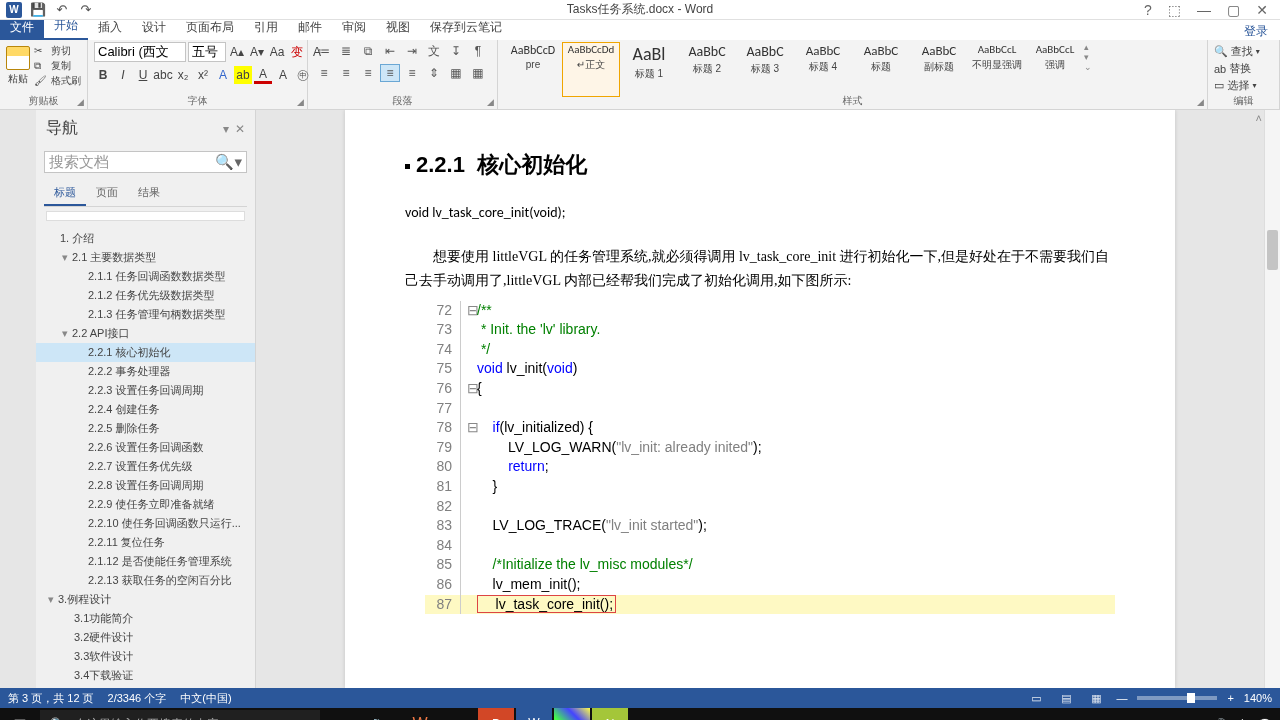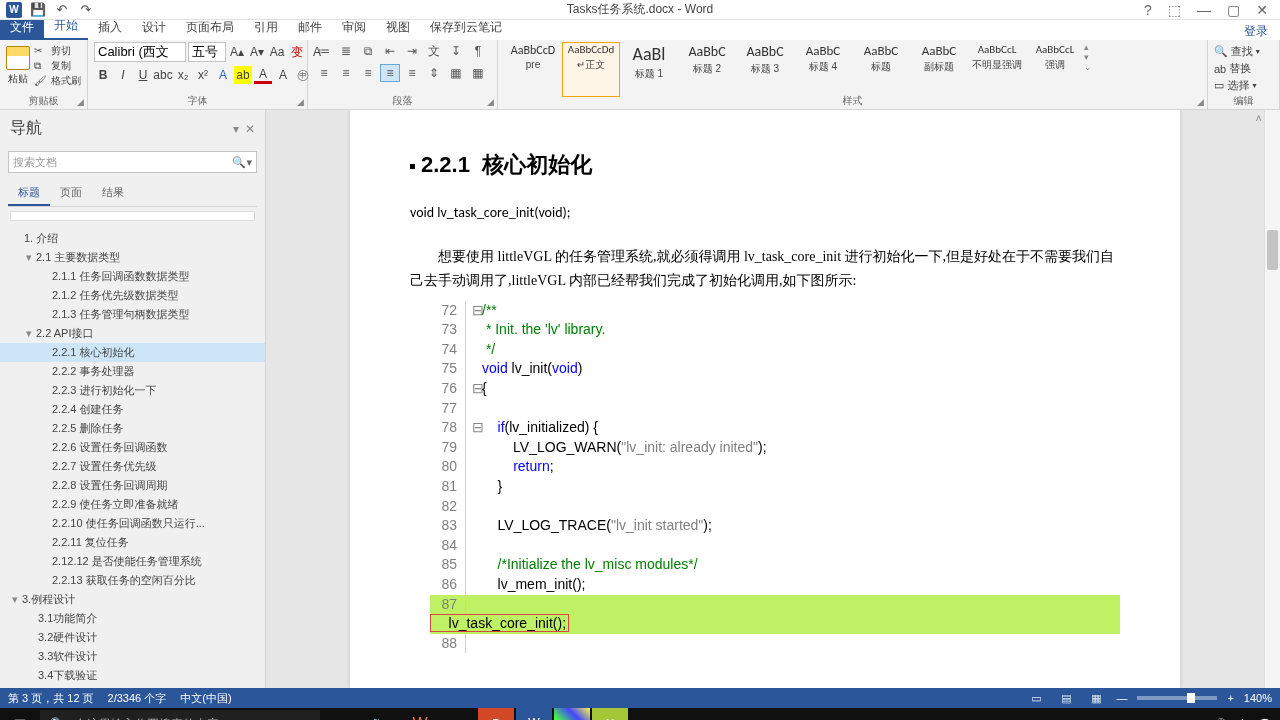--- a/index.html
+++ b/index.html
@@ -50,24 +50,24 @@
 .style-preview { font-family: Calibri; color: #333; margin-bottom: 2px; }
 .styles-scroll { width: 14px; display: flex; flex-direction: column; justify-content: space-around; font-size: 9px; color: #888; }
 
 .edit-col { display: flex; flex-direction: column; gap: 2px; font-size: 11px; color: #444; padding-top: 2px; }
 .edit-item { display: flex; align-items: center; gap: 3px; }
 
 
 .main { display: flex; height: 578px; background: #e6e6e6; }
 
 
-.navpane { width: 266px; background: #f0f0f0; border-right: 1px solid #d4d4d4; display: flex; flex-direction: column; }
+.navpane { width: 220px; background: #f0f0f0; border-right: 1px solid #d4d4d4; display: flex; flex-direction: column; margin-left: 36px; }
 .nav-header { display: flex; align-items: center; padding: 8px 10px; font-size: 16px; color: #444; }
 .nav-header-ctrl { margin-left: auto; display: flex; gap: 6px; font-size: 12px; color: #888; }
-.nav-search { margin: 4px 8px; height: 22px; border: 1px solid #c4c4c4; background: #fff; display: flex; align-items: center; padding: 0 4px; font-size: 11px; color: #999; }
+.nav-search { margin: 4px 8px; height: 22px; border: 1px solid #c4c4c4; background: #fff; display: flex; align-items: center; padding: 0 4px; font-size: 15px; color: #999; }
 .nav-search-ico { margin-left: auto; color: #666; }
 .nav-tabs { display: flex; border-bottom: 1px solid #d4d4d4; margin: 4px 8px 0; }
 .nav-tab { padding: 4px 10px; font-size: 11px; color: #666; }
 .nav-tab.active { color: #2b579a; border-bottom: 2px solid #2b579a; }
 .nav-tree { flex: 1; overflow-y: auto; padding: 4px 0; font-size: 11px; }
 .nav-item { padding: 2px 0 2px 24px; color: #444; white-space: nowrap; overflow: hidden; text-overflow: ellipsis; cursor: pointer; }
 .nav-item.l1 { padding-left: 24px; }
 .nav-item.l2 { padding-left: 38px; }
 .nav-item.l3 { padding-left: 52px; }
 .nav-item.sel { background: #cde6f7; }
@@ -83,21 +83,21 @@
 .func-sig { font-size: 14px; font-family: Calibri; margin-bottom: 16px; }
 .indent { text-indent: 2em; }
 .code-block { font-family: Consolas, monospace; font-size: 14px; line-height: 1.4; margin-left: 20px; margin-top: 8px; }
 .code-line { display: flex; }
 .lineno { width: 36px; text-align: right; color: #808080; padding-right: 8px; border-right: 1px solid #ccc; margin-right: 6px; user-select: none; }
 .code { white-space: pre; }
 .gutter-fold { color: #888; padding-right: 4px; width: 10px; display: inline-block; }
 .kw { color: #0000ff; }
 .cm { color: #008000; }
 .str { color: #808080; }
-.hl-line { background: #bef264; flex-direction: column; }
+.hl-line { background: #fef9c3; }
 .hl-box { border: 1px solid #d44; padding: 0 2px; }
 
 .vscroll { width: 16px; background: #f5f5f5; border-left: 1px solid #ddd; position: relative; }
 .vscroll-thumb { position: absolute; top: 120px; left: 2px; right: 2px; height: 40px; background: #c4c4c4; border-radius: 2px; }
 .collapse-ribbon { position: absolute; right: 2px; top: 2px; font-size: 11px; color: #888; }
 
 
 .statusbar { height: 20px; background: #2b579a; color: #fff; display: flex; align-items: center; font-size: 11px; padding: 0 8px; }
 .status-item { margin-right: 14px; }
 .status-right { margin-left: auto; display: flex; align-items: center; gap: 10px; }
@@ -328,30 +328,30 @@
     <div class="nav-blank"></div>
     <div class="nav-tree" id="nav-tree">
         <div class="nav-item l1">1. 介绍</div>
         <div class="nav-item l2"><span class="nav-expand">▾</span>2.1 主要数据类型</div>
         <div class="nav-item l3">2.1.1 任务回调函数数据类型</div>
         <div class="nav-item l3">2.1.2 任务优先级数据类型</div>
         <div class="nav-item l3">2.1.3 任务管理句柄数据类型</div>
         <div class="nav-item l2"><span class="nav-expand">▾</span>2.2 API接口</div>
         <div class="nav-item l3 sel">2.2.1 核心初始化</div>
         <div class="nav-item l3">2.2.2 事务处理器</div>
-        <div class="nav-item l3">2.2.3 进行初始化一下</div>
+        <div class="nav-item l3">2.2.3 设置任务回调周期</div>
         <div class="nav-item l3">2.2.4 创建任务</div>
         <div class="nav-item l3">2.2.5 删除任务</div>
         <div class="nav-item l3">2.2.6 设置任务回调函数</div>
         <div class="nav-item l3">2.2.7 设置任务优先级</div>
         <div class="nav-item l3">2.2.8 设置任务回调周期</div>
         <div class="nav-item l3">2.2.9 使任务立即准备就绪</div>
         <div class="nav-item l3">2.2.10 使任务回调函数只运行...</div>
         <div class="nav-item l3">2.2.11 复位任务</div>
-        <div class="nav-item l3">2.12.12 是否使能任务管理系统</div>
+        <div class="nav-item l3">2.1.12 是否使能任务管理系统</div>
         <div class="nav-item l3">2.2.13 获取任务的空闲百分比</div>
         <div class="nav-item l1"><span class="nav-expand">▾</span>3.例程设计</div>
         <div class="nav-item l2">3.1功能简介</div>
         <div class="nav-item l2">3.2硬件设计</div>
         <div class="nav-item l2">3.3软件设计</div>
         <div class="nav-item l2">3.4下载验证</div>
       </div>
   </div>
 
   <div class="docarea">
@@ -434,25 +434,20 @@
           </div>
           <div class="code-line">
             <span class="lineno">86</span>
             <span class="gutter-fold"></span>
             <span class="code">    lv_mem_init();</span>
           </div>
           <div class="code-line hl-line">
             <span class="lineno">87</span>
             <span class="gutter-fold"></span>
             <span class="code"><span class="hl-box">    lv_task_core_init();</span></span>
-          </div>
-          <div class="code-line">
-            <span class="lineno">88</span>
-            <span class="gutter-fold"></span>
-            <span class="code"></span>
           </div>
         </div>
     </div>
     <span class="collapse-ribbon">˄</span>
   </div>
 
   <div class="vscroll">
     <div class="vscroll-thumb"></div>
   </div>
 </div>

